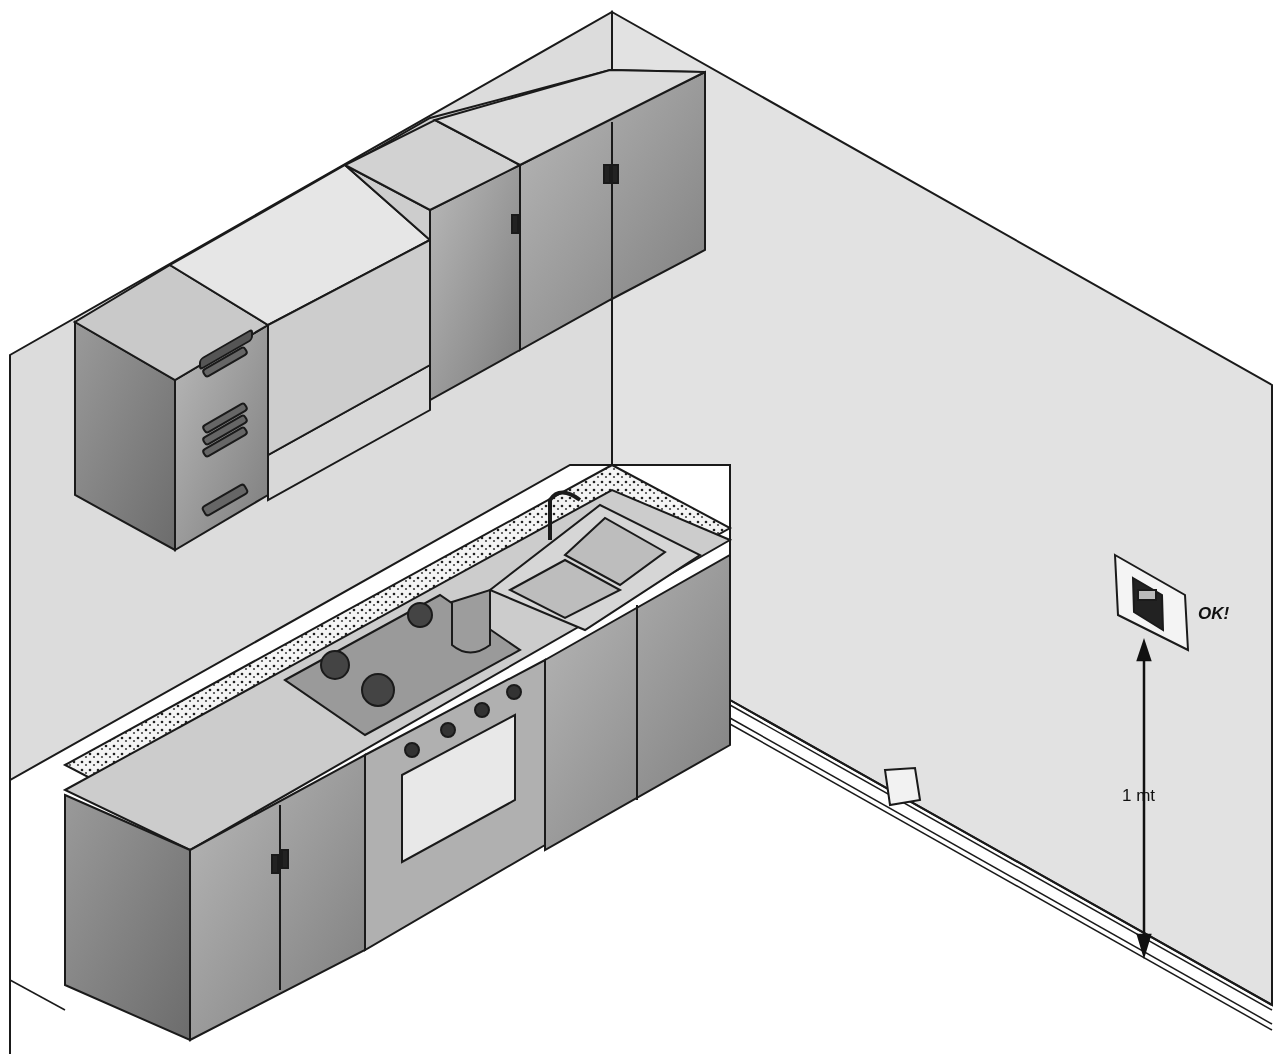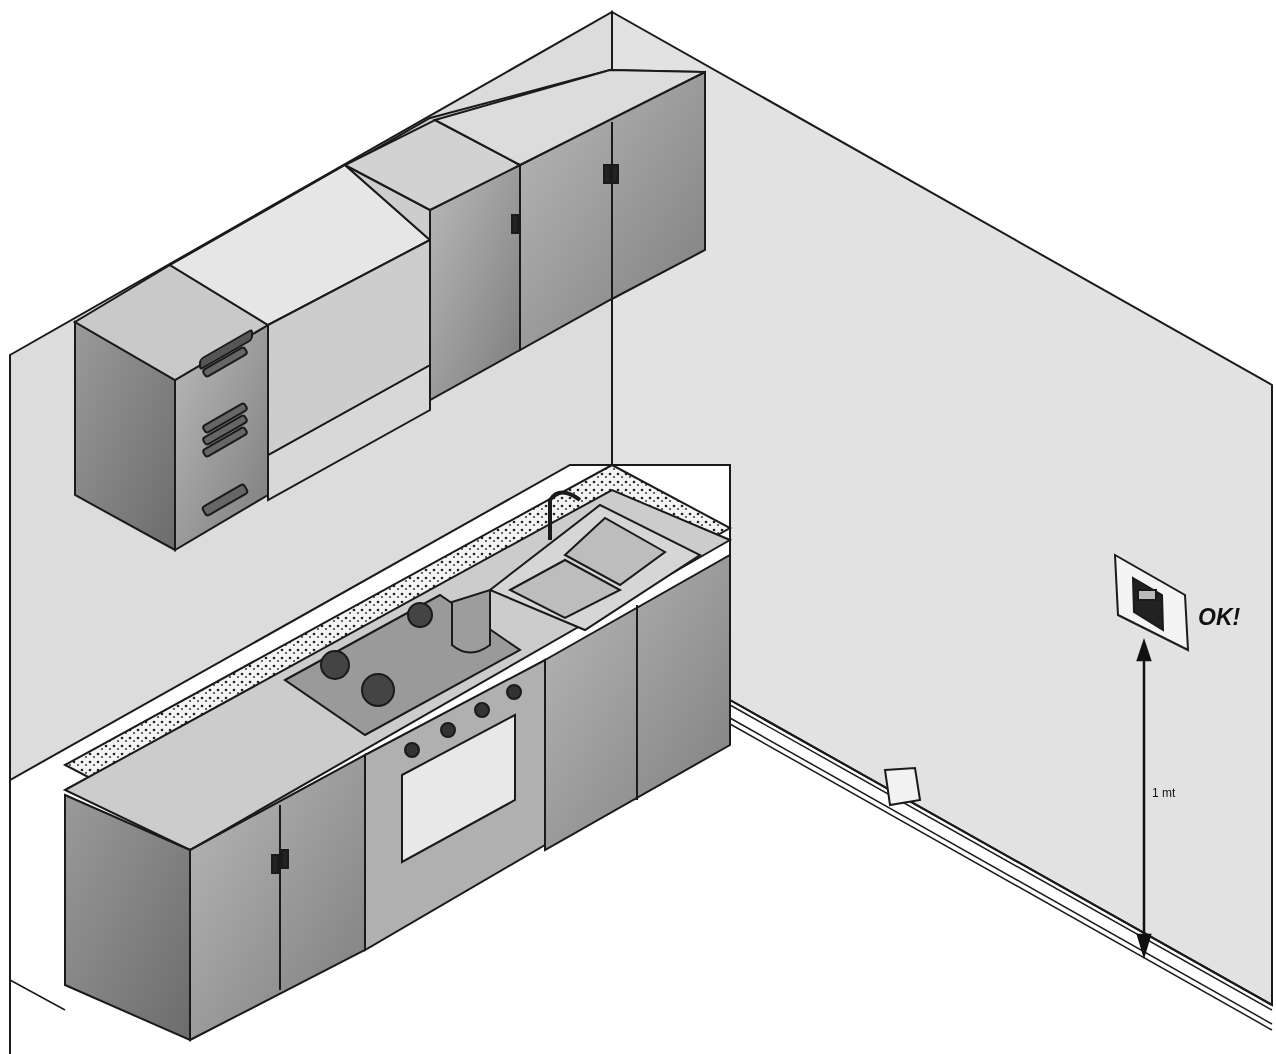--- a/index.html
+++ b/index.html
@@ -1,20 +1,20 @@
 <!DOCTYPE html>
 <html><head>
 <meta charset="utf-8">
 <style>
   html,body{margin:0;padding:0;background:#ffffff;}
   body{width:1276px;height:1054px;position:relative;overflow:hidden;font-family:"Liberation Sans",sans-serif;}
   svg{position:absolute;left:0;top:0;}
   .label{position:absolute;color:#111;font-family:"Liberation Sans",sans-serif;}
-  #ok-label{left:1198px;top:604px;font-size:23px;font-weight:bold;font-style:italic;}
-  #mt-label{left:1152px;top:786px;font-size:12px;}
+  #ok-label{left:1198px;top:604px;font-size:17px;font-weight:bold;font-style:italic;}
+  #mt-label{left:1122px;top:786px;font-size:17px;}
 </style>
 </head>
 <body>
 
 <svg width="1276" height="1054" viewBox="0 0 1276 1054">
   <defs>
     <linearGradient id="gFront" x1="0" y1="0" x2="1" y2="1">
       <stop offset="0" stop-color="#b9b9b9"></stop>
         <stop offset="1" stop-color="#7d7d7d"></stop>
     </linearGradient>

